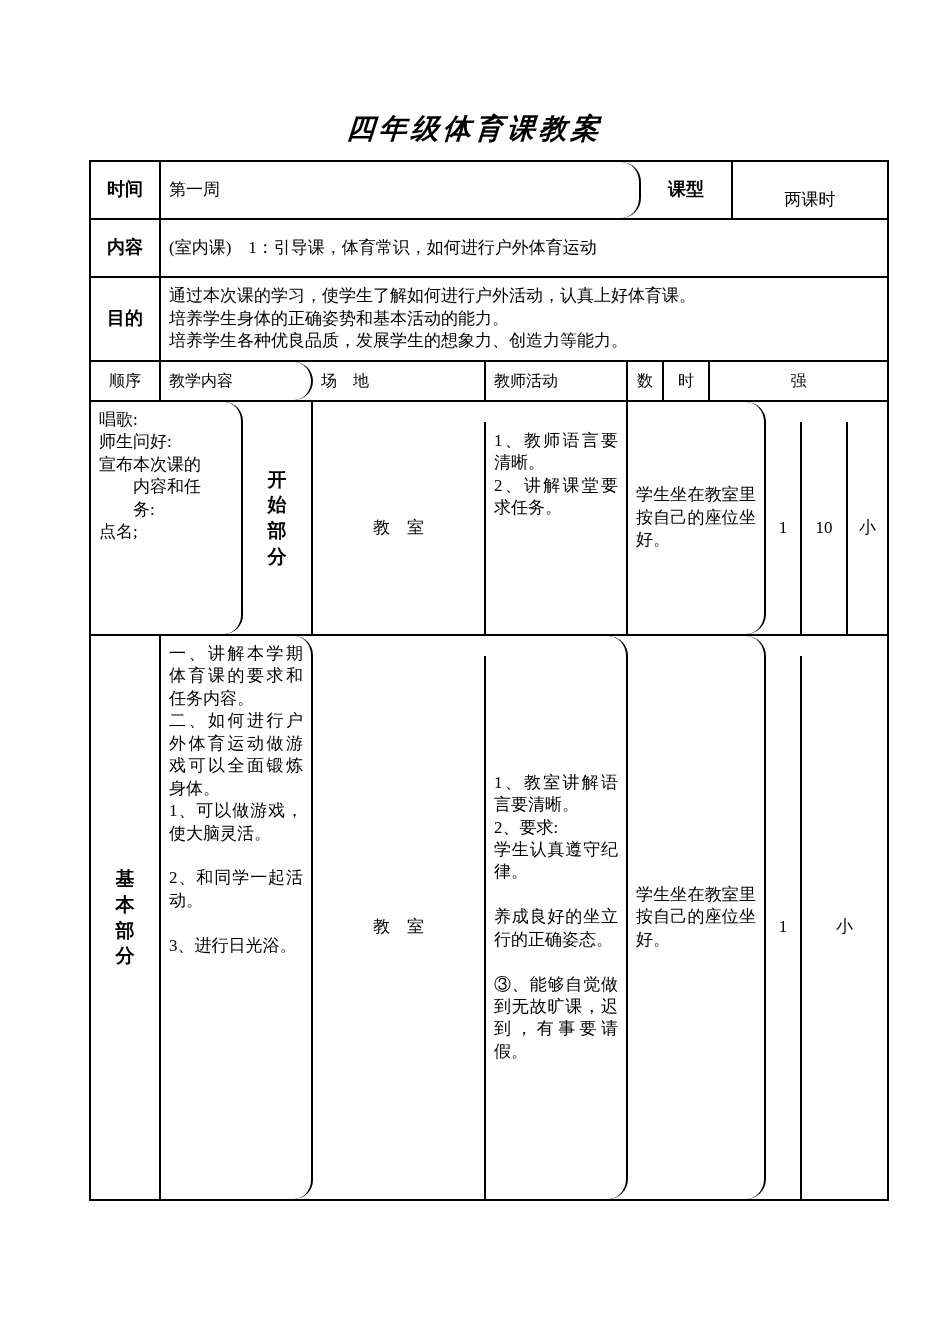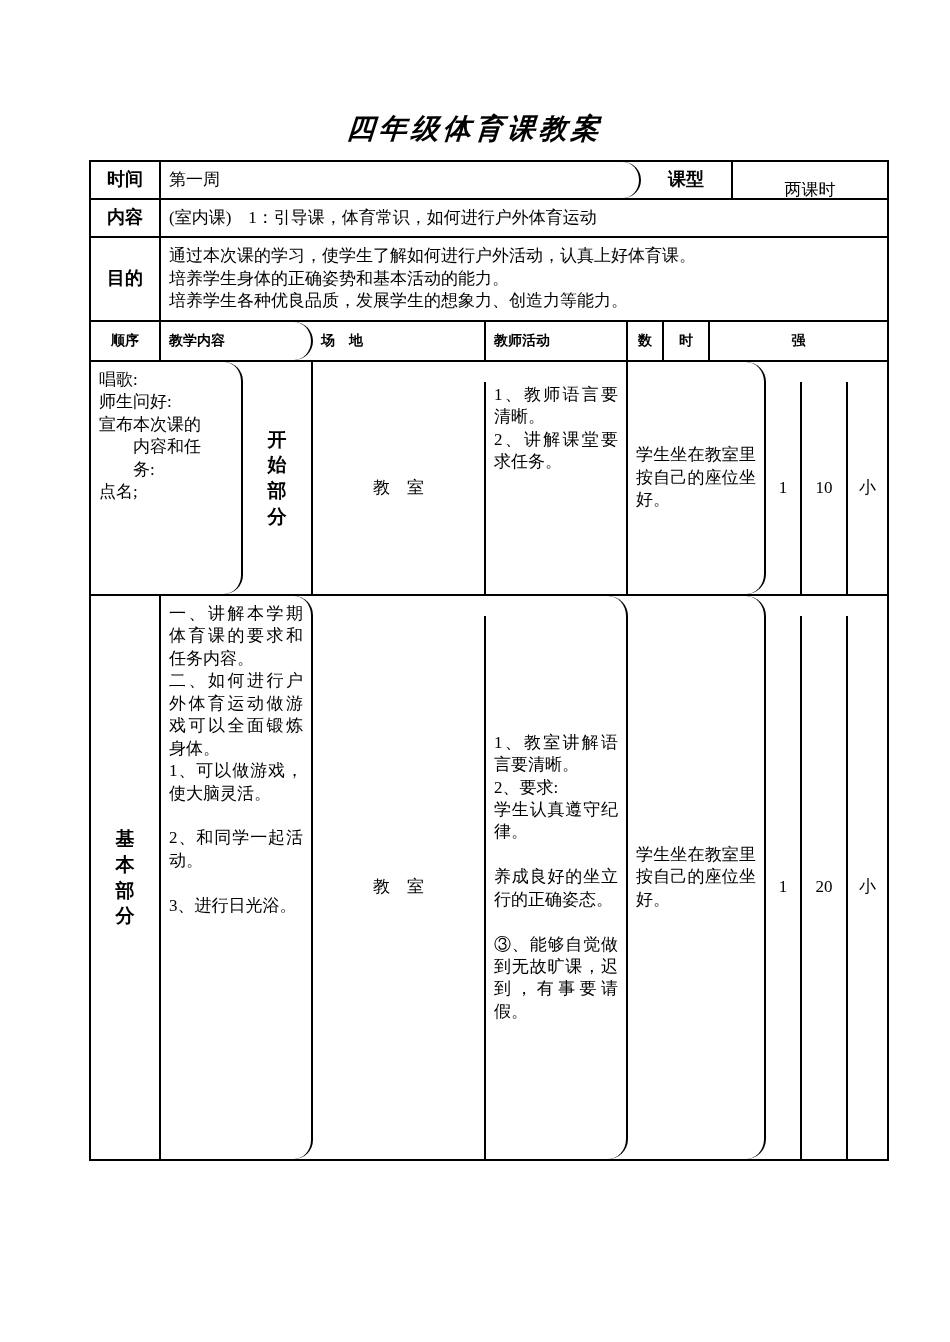--- a/index.html
+++ b/index.html
@@ -28,21 +28,21 @@
   .row:last-child { border-bottom: none; }
   .cell {
     border-right: 2px solid #000;
     padding: 5px 8px;
     font-size: 17px; line-height: 1.32;
     overflow: hidden;
   }
   .cell:last-child { border-right: none; }
 
   
-  .r-time, .r-content { height: 38px; }
+  .r-time, .r-content { height: 58px; }
   .r-purpose { height: 84px; }
   .label {
     display: flex; align-items: center; justify-content: center;
     font-weight: bold; font-size: 18px; text-align: center;
   }
   .w-label  { flex: 0 0 70px; }
   .w-timeval{ flex: 0 0 480px; }
   .w-typelab{ flex: 0 0 92px; }
   .w-rest   { flex: 1 1 auto; }
 
@@ -52,38 +52,38 @@
   .w-venue   { flex: 0 0 173px; }
   .w-teacher { flex: 0 0 142px; }
   .w-student { flex: 0 0 138px; }
   .w-count   { flex: 0 0 36px; }
   .w-time    { flex: 0 0 46px; }
   .w-int     { flex: 1 1 auto; }
 
   .r-headers { height: 40px; }
   .r-headers .cell {
     display: flex; align-items: center;
-    font-weight: bold; font-size: 14px;
+    font-weight: normal; font-size: 16px;
   }
   .r-headers .hc { justify-content: center; text-align: center; }
 
   .r-start { height: 234px; }
   .r-basic { height: 563px; }
 
   .section-cell { display: flex; align-items: center; justify-content: center; }
   .vlabel {
     display: inline-block; width: 1.08em;
     word-break: break-all;
     font-weight: bold; font-size: 19px; line-height: 1.35;
     text-align: center;
   }
 
   .ml { white-space: pre-line; text-align: justify; }
   .pad-top { padding-top: 7px; }
-  .teacher-cell.start-pad { align-items: flex-start; padding-top: 22px; }
+  .teacher-cell.start-pad { align-items: flex-start; padding-top: 28px; }
   .center-cell {
     display: flex; align-items: center; justify-content: center;
     text-align: center;
     margin-top: 20px;
   }
   .mid-cell { display: flex; align-items: center; border-radius: 20px; }
 </style>
 </head>
 <body>
 
@@ -155,18 +155,17 @@
       <div class="cell w-venue center-cell">教　室</div>
       <div class="cell w-teacher ml mid-cell">1、教室讲解语言要清晰。
 2、要求:
 学生认真遵守纪律。
 
 养成良好的坐立行的正确姿态。
 
 ③、能够自觉做到无故旷课，迟到，有事要请假。</div>
       <div class="cell w-student ml mid-cell">学生坐在教室里按自己的座位坐好。</div>
       <div class="cell w-count center-cell">1</div>
-      <div class="cell w-time center-cell">20</div>
       <div class="cell w-int center-cell">小</div>
     </div>
 
   </div>
 </div>
 
 </body></html>

